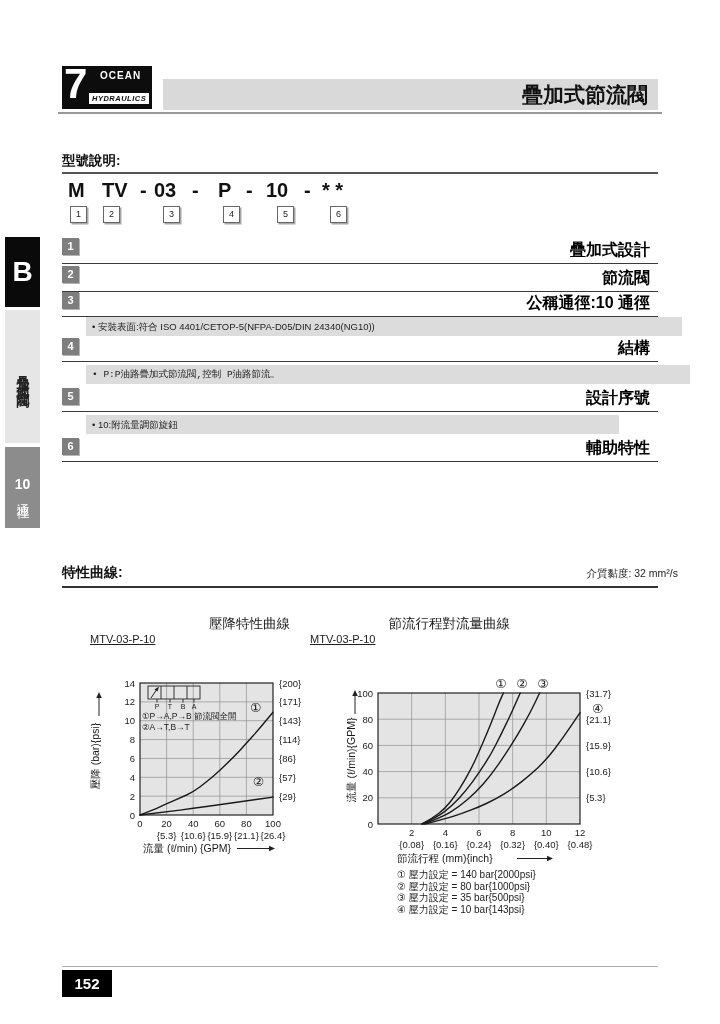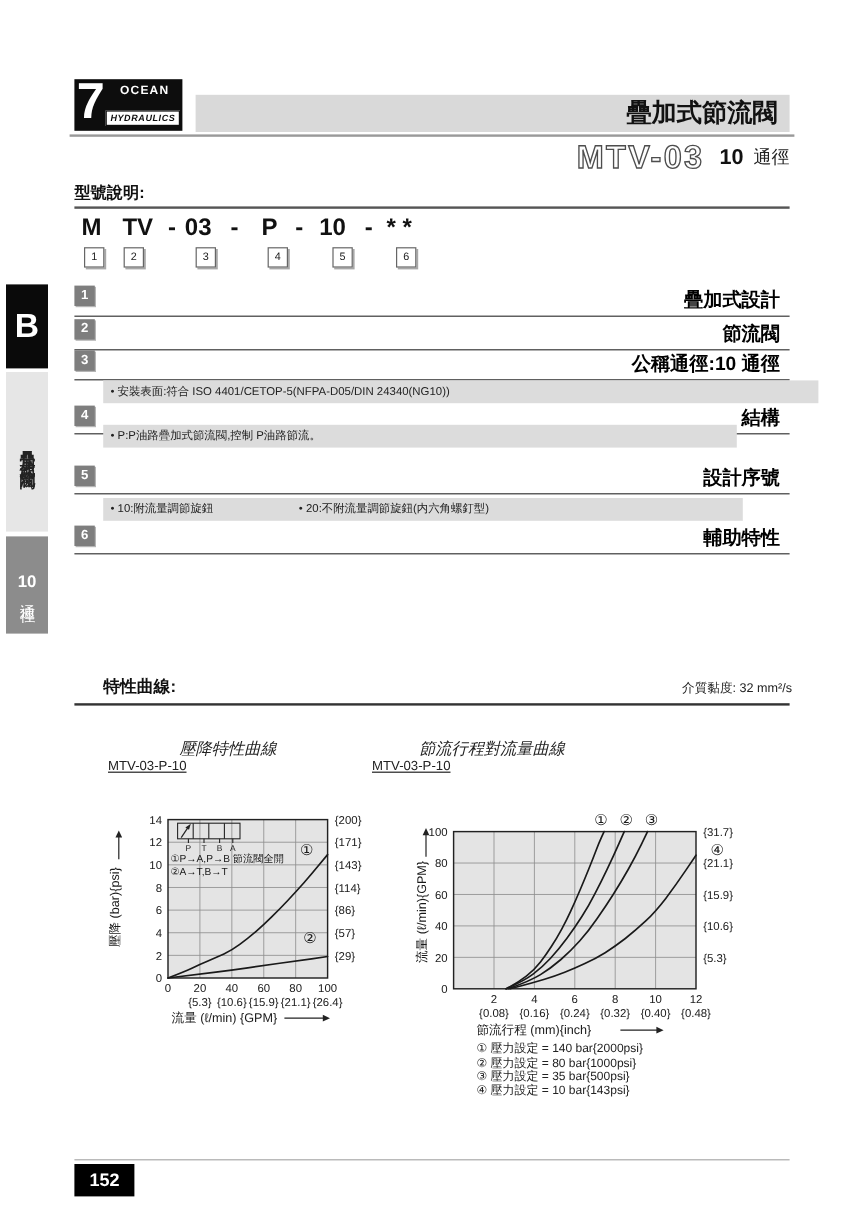--- a/index.html
+++ b/index.html
@@ -32,45 +32,40 @@
   .side-size .n{font-size:14px;font-weight:bold;}
   .side-size .c{writing-mode:vertical-rl;text-orientation:upright;font-size:13px;letter-spacing:3px;}
   
   .row{border-bottom:1.5px solid #3a3a3a;}
   .row .chip{position:absolute;left:0;top:0;width:17px;height:17px;background:#7e7e7e;color:#fff;
              font-size:11px;font-weight:bold;text-align:center;line-height:17px;box-shadow:1px 1px 0 #b5b5b5;}
   .row .lab{position:absolute;right:8px;bottom:2px;font-size:16px;font-weight:bold;color:#000000;}
   .notebar{background:#dcdcdc;font-size:9.5px;color:#222;line-height:19px;padding-left:6px;box-sizing:border-box;margin-left:24px;}
   .notebar .b2{position:absolute;left:163px;top:0;line-height:19px;}
   .visc{font-size:10.5px;color:#222;text-align:right;}
-  .ct{font-size:13.5px;color:#222;text-align:center;font-style:italic;}
+  .ct{font-size:13.5px;color:#222;text-align:right;}
   .cs{font-size:11px;color:#222;text-align:left;text-decoration:underline;}
   .pnotes div{font-size:10px;color:#222;line-height:11.6px;white-space:nowrap;}
   .pagebox{background:#000;color:#fff;font-size:15px;font-weight:bold;text-align:center;line-height:27px;}
   svg text{font-family:"Liberation Sans","DejaVu Sans",sans-serif;fill:#1a1a1a;}
 </style>
 </head>
 <body>
 
 <div class="page">
 
   <div class="abs logo" style="left:62px;top:66px;width:90px;height:43px;">
     <span class="seven">7</span>
     <span class="brand">OCEAN</span>
     <span class="hyd">HYDRAULICS</span>
   </div>
   <div class="abs titlebar" style="left:163px;top:79px;width:495px;height:31px;">
     <span>疊加式節流閥</span>
   </div>
   <div class="abs rule" style="left:58px;top:112px;width:604px;height:2px;"></div>
-  <div class="abs model-line" style="left:320px;top:116px;width:338px;">
-    <span class="outline">MTV-03</span>
-    <span class="num">10</span>
-    <span class="unit">通徑</span>
-  </div>
 
   <div class="abs h-small" style="left:62px;top:152px;">型號說明:</div>
   <div class="abs" style="left:62px;top:172px;width:596px;height:2px;background:#555;"></div>
 
   <span class="abs code" style="left:68px;top:179px;">M</span>
   <span class="abs code" style="left:102px;top:179px;">TV</span>
   <span class="abs code" style="left:140px;top:179px;">-</span>
   <span class="abs code" style="left:154px;top:179px;">03</span>
   <span class="abs code" style="left:192px;top:179px;">-</span>
   <span class="abs code" style="left:218px;top:179px;">P</span>
@@ -103,36 +98,35 @@
   </div>
   <div class="abs row" style="left:62px;top:292px;width:596px;height:24px;">
     <span class="chip">3</span>
     <span class="lab">公稱通徑:10 通徑</span>
   </div>
   <div class="abs notebar" style="left:62px;top:317px;width:596px;height:19px;">• 安裝表面:符合 ISO 4401/CETOP-5(NFPA-D05/DIN 24340(NG10))</div>
   <div class="abs row" style="left:62px;top:338px;width:596px;height:23px;">
     <span class="chip">4</span>
     <span class="lab">結構</span>
   </div>
-  <div class="abs notebar" style="left:62px;top:354px;width:528px;height:19px;">• P:P油路疊加式節流閥,控制 P油路節流。</div>
+  <div class="abs notebar" style="left:62px;top:365px;width:604px;height:19px;font-family:Liberation Mono, monospace;">• P:P油路疊加式節流閥,控制 P油路節流。</div>
   <div class="abs row" style="left:62px;top:388px;width:596px;height:23px;">
     <span class="chip">5</span>
     <span class="lab">設計序號</span>
   </div>
   <div class="abs notebar" style="left:62px;top:415px;width:533px;height:19px;">
     <span>• 10:附流量調節旋鈕</span>
-    <span class="b2">• 20:不附流量調節旋鈕(内六角螺釘型)</span>
   </div>
   <div class="abs row" style="left:62px;top:438px;width:596px;height:23px;">
     <span class="chip">6</span>
     <span class="lab">輔助特性</span>
   </div>
 
-  <div class="abs h-small" style="left:62px;top:564px;font-size:14px;margin-left:24px;">特性曲線:</div>
-  <div class="abs visc" style="left:460px;top:567px;width:200px;">介質黏度: 32 mm²/s</div>
+  <div class="abs h-small" style="left:62px;top:564px;font-size:14px;">特性曲線:</div>
+  <div class="abs visc" style="left:478px;top:567px;width:200px;">介質黏度: 32 mm²/s</div>
   <div class="abs" style="left:62px;top:586px;width:596px;height:2px;background:#333;"></div>
 
   <div class="abs ct" style="left:90px;top:615px;width:200px;">壓降特性曲線</div>
   <div class="abs cs" style="left:90px;top:633px;width:200px;">MTV-03-P-10</div>
   <div class="abs ct" style="left:310px;top:615px;width:200px;">節流行程對流量曲線</div>
   <div class="abs cs" style="left:310px;top:633px;width:200px;">MTV-03-P-10</div>
 
   <svg id="chart0" class="abs" style="left:85px;top:668px;" width="240" height="205" viewBox="0 0 240 205">
       <rect x="55" y="15" width="133" height="132" fill="#e4e4e4"></rect>
       <line x1="81.6" y1="15" x2="81.6" y2="147" stroke="#8f8f8f" stroke-width="0.7"></line>

